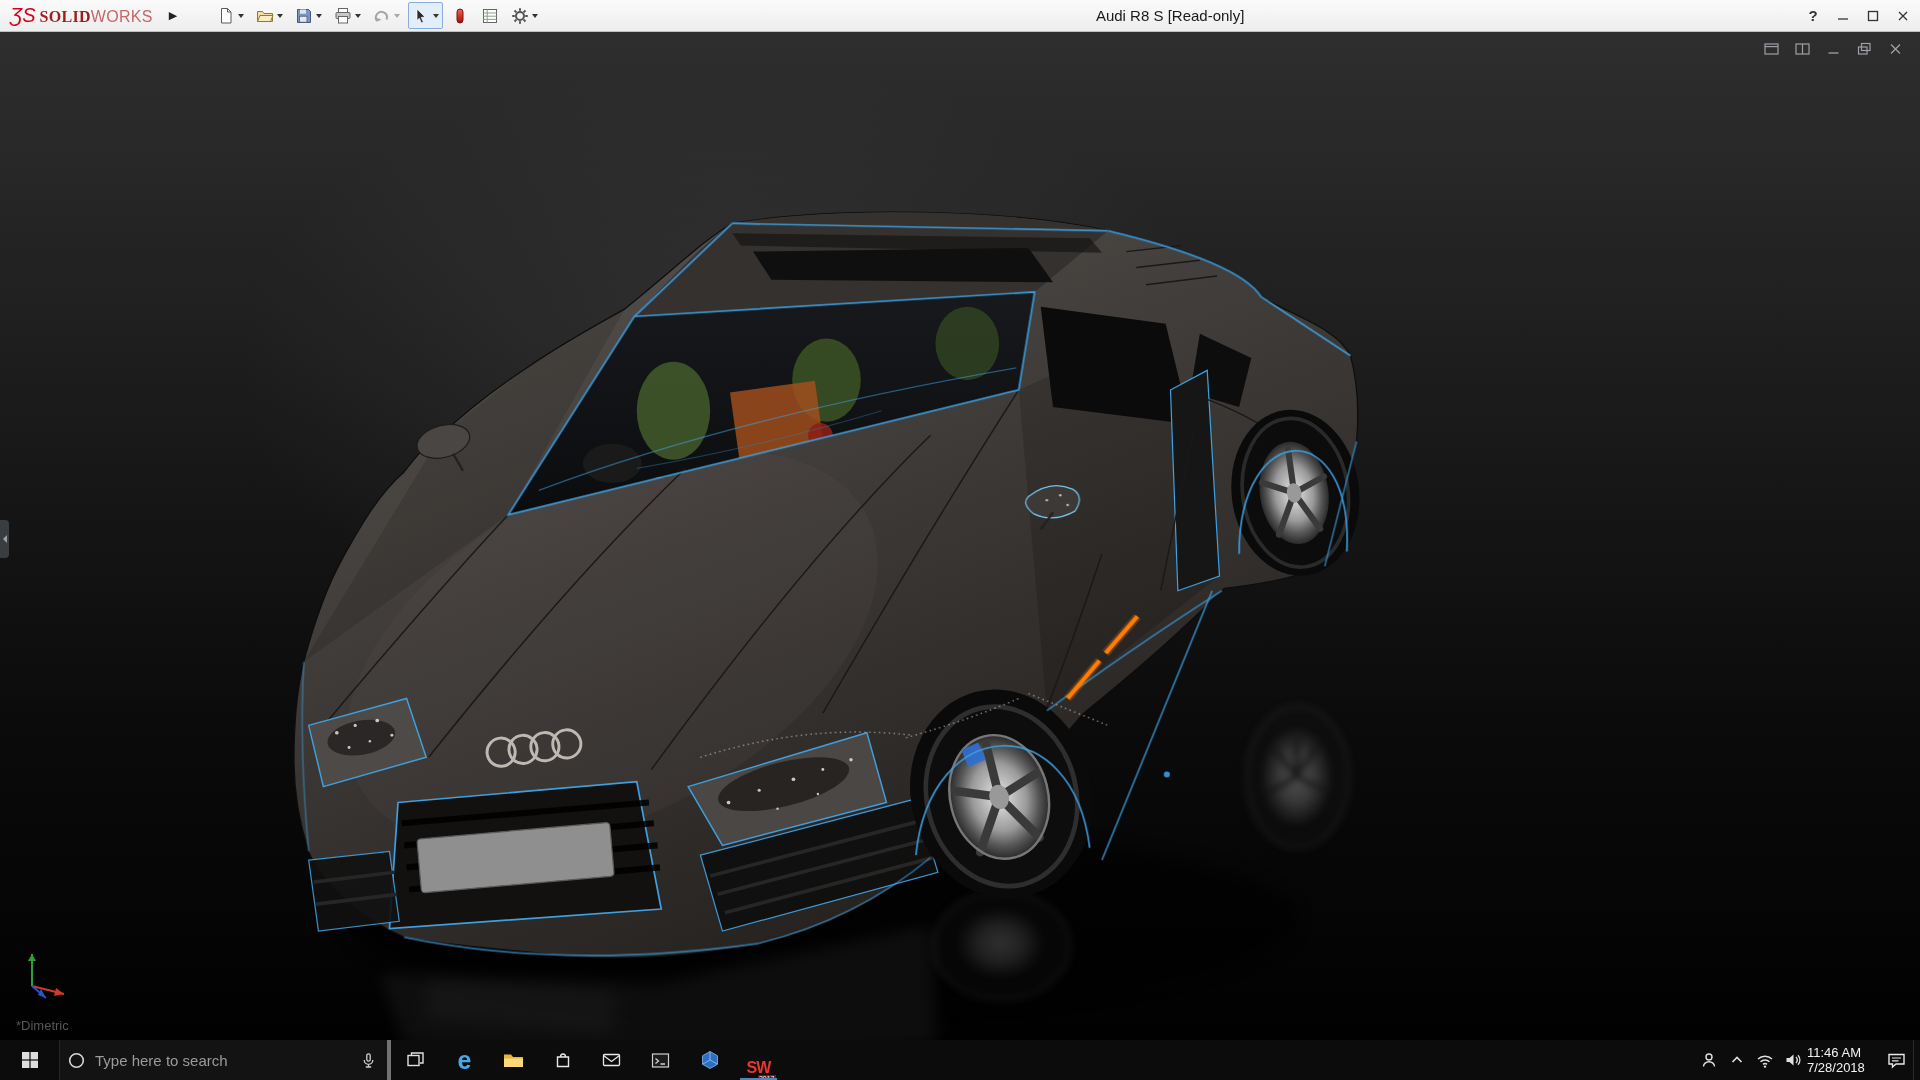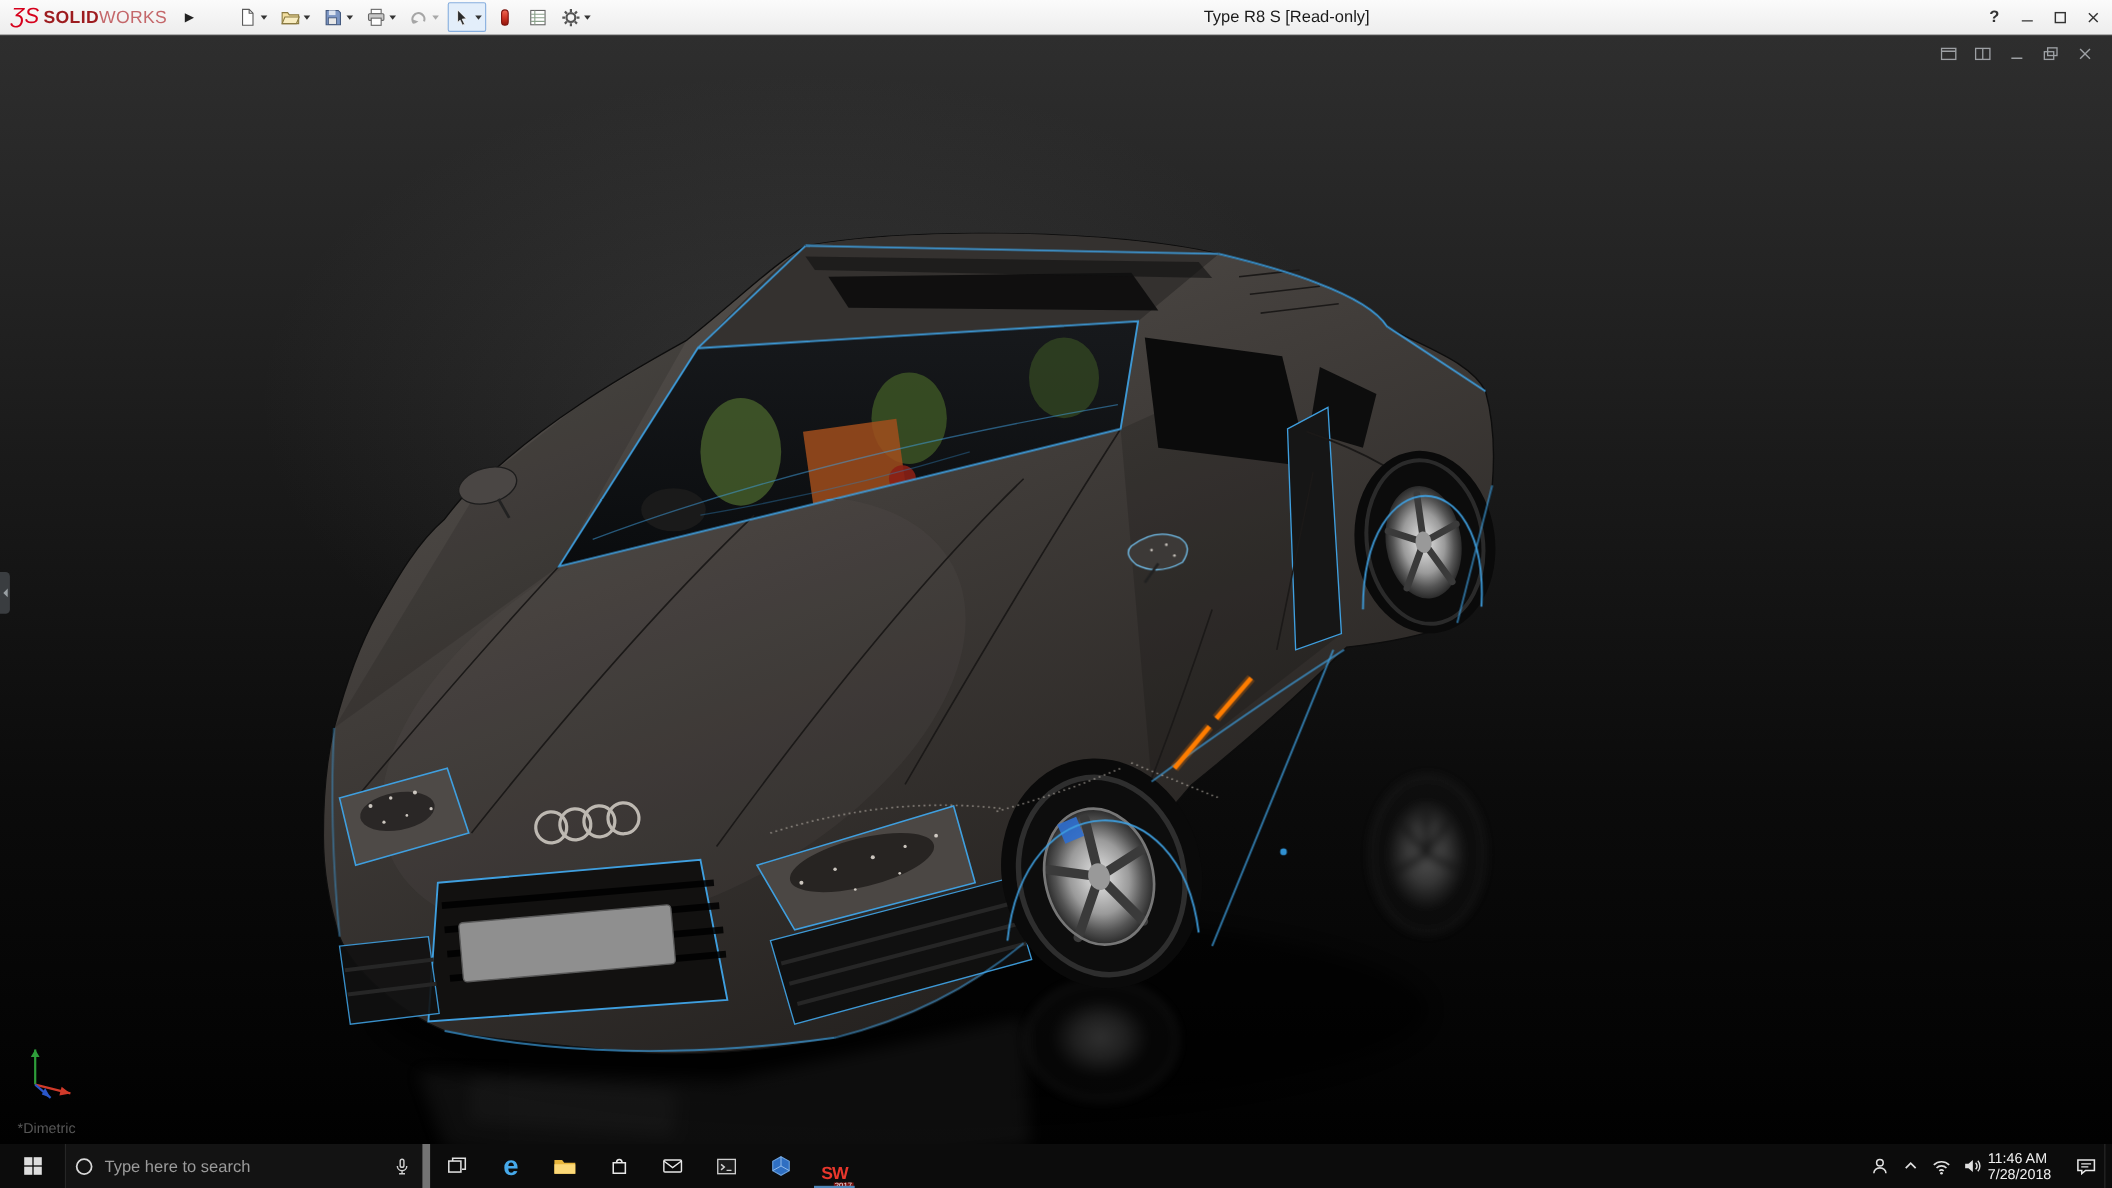--- a/index.html
+++ b/index.html
@@ -6,21 +6,21 @@
   html,body { width:1920px; height:1080px; overflow:hidden; background:#000;
               font-family:"Liberation Sans", sans-serif; }
 
   
   .titlebar { position:absolute; top:0; left:0; right:0; height:32px;
               background:linear-gradient(#fbfbfb,#ededed);
               border-bottom:1px solid #bfbfbf;
               display:flex; align-items:center; z-index:10; }
   .logo { display:flex; align-items:baseline; padding:0 6px 0 10px; cursor:default; }
   .logo-glyph { font-style:italic; font-weight:normal; font-size:20px; color:#d6001c; margin-right:4px; }
-  .brand-solid { font-weight:700; font-size:16px; color:#9d1c1f; letter-spacing:.3px; }
+  .brand-solid { font-weight:700; font-size:16px; color:#9d1c1f; letter-spacing:.3px;font-family:Liberation Serif, serif; }
   .brand-works { font-weight:400; font-size:16px; color:#c4676a; letter-spacing:.3px; }
   .launch-arrow { font-size:11px; color:#222; padding:0 10px; height:32px; display:flex; align-items:center; }
   .toolbar { display:flex; align-items:center; margin-left:26px; gap:4px; }
   .tool-btn { height:27px; display:flex; align-items:center; padding:0 3px;
               border:1px solid transparent; border-radius:2px; }
   .tool-btn svg { display:block; }
   .tool-btn .caret { width:0; height:0; margin-left:3px;
               border-left:3.5px solid transparent; border-right:3.5px solid transparent;
               border-top:4px solid #333; }
   .tool-btn.disabled .caret { border-top-color:#a8a8a8; }
@@ -45,21 +45,21 @@
               border-right:4px solid #9aa0a4; }
   .view-label { position:absolute; left:16px; top:986px; font-size:13px; color:#575757; }
   .triad { position:absolute; left:16px; top:908px; }
   .car-wrap { position:absolute; left:245px; top:152px; width:1163px; height:882px; }
 
   
   .taskbar { position:absolute; left:0; right:0; bottom:0; height:40px; background:#0c0c0c;
              display:flex; align-items:stretch; z-index:20; }
   .tb-start { width:59px; display:flex; align-items:center; justify-content:center; }
   .tb-search { width:332px; display:flex; align-items:center; background:#131313;
-               border-left:1px solid #262626; border-right:7px solid #737373; }
+               border-left:1px solid #262626; border-right:4px solid #737373; }
   .tb-search .circle { margin:0 10px 0 8px; display:flex; }
   .tb-search input { flex:1; background:transparent; border:none; outline:none;
                color:#cccccc; font-size:15px; font-family:"Liberation Sans",sans-serif; }
   .tb-search input::placeholder { color:#9b9b9b; opacity:1; }
   .tb-search .mic { margin:0 10px; display:flex; }
   .tb-icons { display:flex; }
   .tb-icon { width:49px; display:flex; align-items:center; justify-content:center; position:relative; }
   .edge-e { color:#46a9ea; font-size:25px; font-weight:bold; line-height:1; }
   .sw-box { position:relative; width:30px; height:26px; display:flex; align-items:center; justify-content:center;margin-top:15px; }
   .sw-s  { color:#e8372c; font-weight:800; font-size:16px; letter-spacing:-1px; }
@@ -149,21 +149,21 @@
       <svg width="18" height="18" viewBox="0 0 18 18">
           <circle cx="9" cy="9" r="4" fill="none" stroke="#555555" stroke-width="2"></circle>
           <g stroke="#555555" stroke-width="2">
             <path d="M9,1.2 v2.6 M9,14.2 v2.6 M1.2,9 h2.6 M14.2,9 h2.6 M3.5,3.5 l1.9,1.9 M12.6,12.6 l1.9,1.9 M14.5,3.5 l-1.9,1.9 M5.4,12.6 l-1.9,1.9"></path>
           </g>
         </svg>
       <span class="caret"></span>
     </div>
   </div>
 
-  <div class="title-center">Type R8 S [Read-only]</div>
+  <div class="title-center">Audi R8 S [Read-only]</div>
 
   <div class="win-btns">
     <div class="win-btn">?</div>
     <div class="win-btn">
       <svg width="12" height="12" viewBox="0 0 12 12">
           <path d="M1,9 h10" stroke="#333333" stroke-width="1.3"></path>
         </svg>
     </div>
     <div class="win-btn">
       <svg width="12" height="12" viewBox="0 0 12 12">

